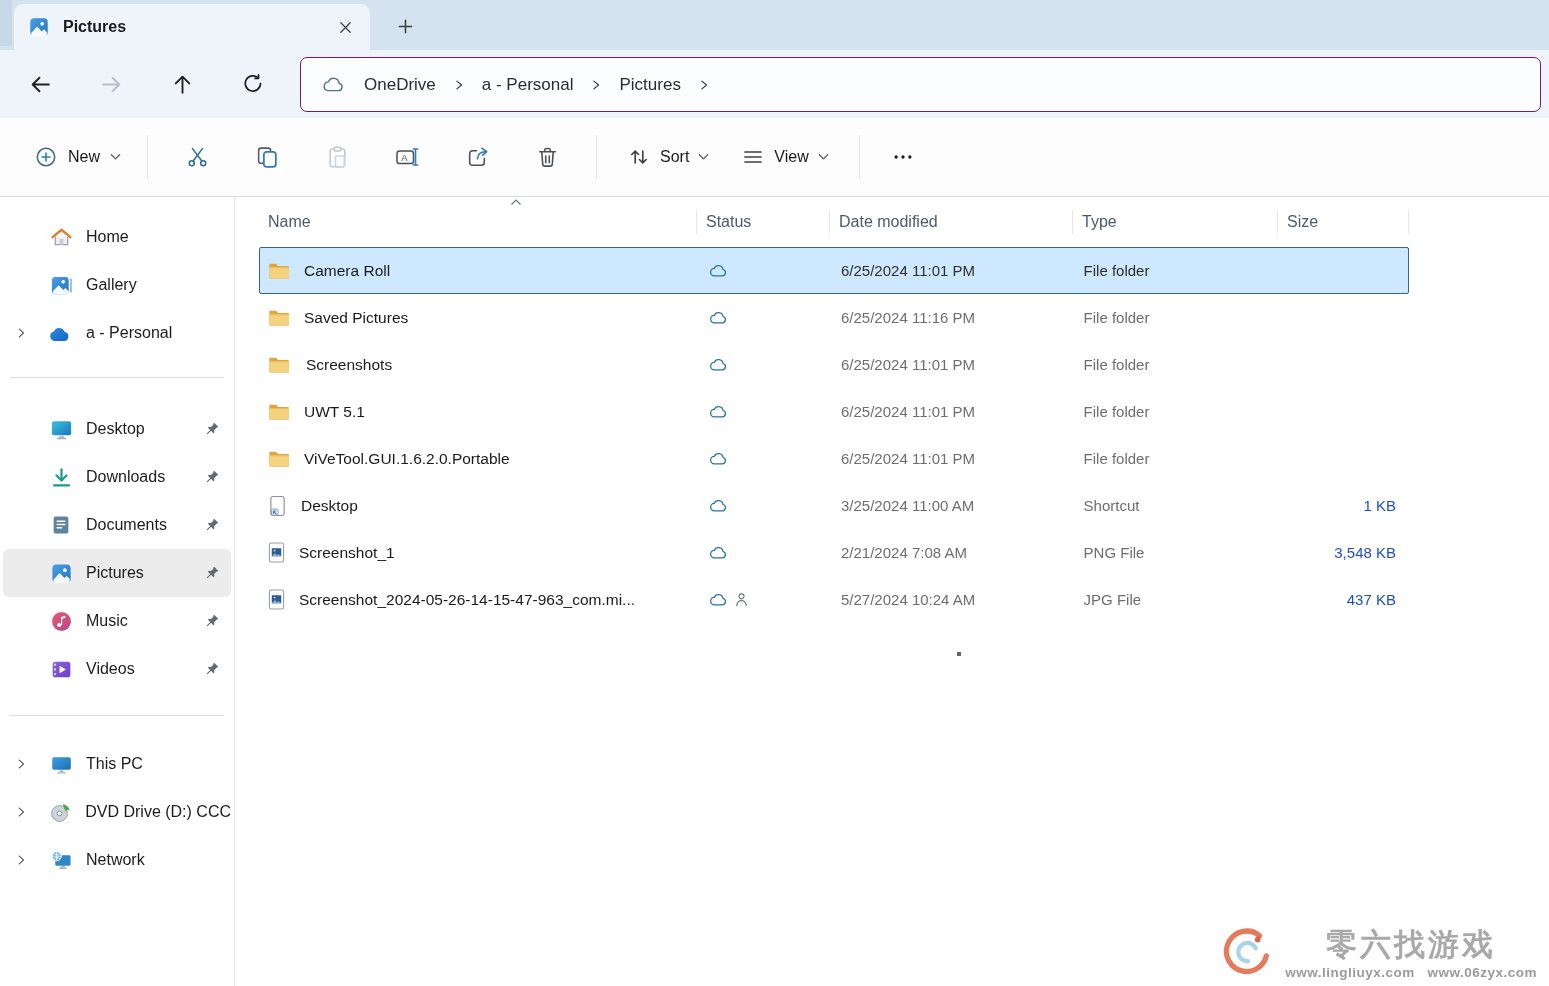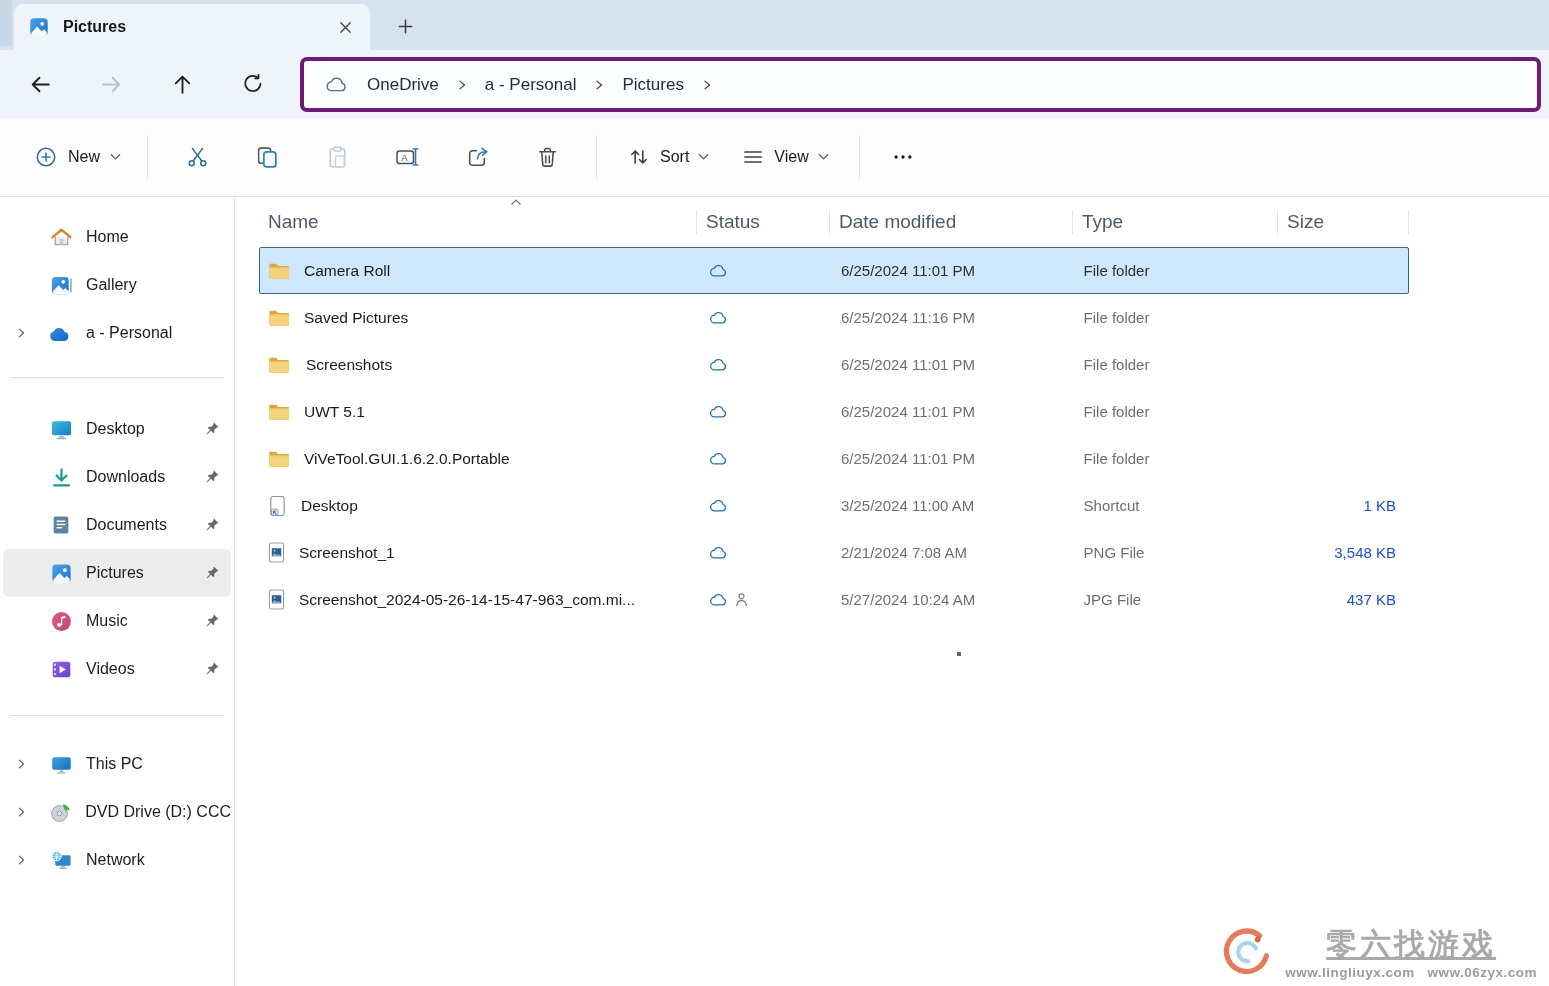--- a/index.html
+++ b/index.html
@@ -17,21 +17,21 @@
          border-radius:9px 9px 0 0; display:flex; align-items:center; padding:0 10px 0 14px; }
   .tab-label { font-size:16px; font-weight:bold; color:#1a1a1a; margin-left:13px; flex:1; }
   .tab-close { width:30px; height:30px; display:flex; align-items:center; justify-content:center; border-radius:5px; }
   .newtab { position:absolute; left:390px; top:13px; width:30px; height:26px; display:flex; align-items:center; justify-content:center; border-radius:5px; }
 
   
   .navbar { position:absolute; left:0; top:50px; width:1549px; height:68px; background:#eff4fa; }
   .nav-buttons { position:absolute; left:20px; top:14px; display:flex; gap:31px; }
   .nav-btn { width:40px; height:40px; display:flex; align-items:center; justify-content:center; border-radius:6px; }
   .breadcrumb-bar { position:absolute; left:300px; top:7px; width:1241px; height:55px; background:#fbfdfe;
-                    border:4px solid #701a75; border-radius:7px; display:flex; align-items:center; padding-left:19px; }
+                    border:1px solid #701a75; border-radius:7px; display:flex; align-items:center; padding-left:19px; }
   .crumb { display:flex; align-items:center; font-size:17px; color:#242e38; padding:4px 6px; border-radius:4px; }
   .crumb-sep { margin:0 12px; display:flex; align-items:center; }
   .crumb-cloud { margin-right:13px; display:flex; align-items:center; }
 
   
   .toolbar { position:absolute; left:0; top:118px; width:1549px; height:79px; background:#fdfdfe;
              border-bottom:1px solid #d9dce0; display:flex; align-items:center; padding-left:22px; }
   .tool-new { display:flex; align-items:center; gap:10px; padding:8px 12px; border-radius:6px; }
   .tool-new-label { font-size:16px; color:#1a1a1a; }
   .tool-sep { width:1px; height:44px; background:#e2e5e9; margin:0 14px; }
@@ -48,39 +48,39 @@
   .side-icon { width:24px; display:flex; align-items:center; justify-content:center; }
   .side-label { font-size:16px; color:#1c1c1c; margin-left:13px; white-space:nowrap; }
   .side-pin { position:absolute; right:11px; top:16px; }
   .side-divider { height:1px; background:#dddddd; margin:20px 10px 27px 10px; }
   .side-divider.second { margin:22px 10px 24px 10px; }
 
   
   .main { position:absolute; left:236px; top:197px; width:1313px; height:789px; background:#ffffff; }
   .list-header { display:flex; height:50px; margin-left:23px; width:1150px; align-items:center; position:relative; }
   .hcell { position:relative; height:100%; display:flex; align-items:center; padding-left:9px;
-           font-size:19px; color:#4c5b6b; }
+           font-size:16px; color:#4c5b6b; }
   .hcell::after { content:""; position:absolute; right:0; top:13px; bottom:13px; width:1px; background:#e6e6e6; }
   .sort-caret { position:absolute; left:250px; top:1px; }
   .rows { margin-left:23px; width:1150px; }
   .row { display:flex; height:47px; align-items:center; border:1px solid transparent; border-radius:2px; }
   .row.selected { background:#cde8ff; border:1px solid #3d6484; }
   .cell { height:100%; display:flex; align-items:center; overflow:hidden; }
   .c-name { padding-left:8px; gap:14px; }
   .name-text { font-size:15.5px; color:#1a1a1a; white-space:nowrap; }
   .c-status { padding-left:11px; gap:7px; }
   .c-date, .c-type { padding-left:11px; font-size:15px; color:#6e6e6e; }
   .c-size { justify-content:flex-end; padding-right:12px; font-size:15px; color:#1d4ed8; }
   .row.selected .c-date, .row.selected .c-type { color:#2e2e2e; }
 
   
   .artifact-dot { position:absolute; left:957px; top:652px; width:4px; height:4px; background:#4a4a4a; opacity:.85; }
   .watermark { position:absolute; right:12px; bottom:6px; display:flex; align-items:center; gap:10px; }
   .wm-text-col { display:flex; flex-direction:column; align-items:center; }
-  .wm-brand { font-size:31px; font-weight:bold; color:#a9a9a9; letter-spacing:3px; line-height:1.1;text-decoration:underline; }
+  .wm-brand { font-size:31px; font-weight:bold; color:#a9a9a9; letter-spacing:3px; line-height:1.1; }
   .wm-urls { font-size:13.5px; font-weight:bold; color:#9b9b9b; margin-top:2px; letter-spacing:.5px; }
 </style>
 </head>
 <body>
 
 <div class="titlebar">
   <div class="titlebar-edge"></div>
   <div class="tab">
     <span>
       <svg width="22" height="22" viewBox="0 0 24 24">

